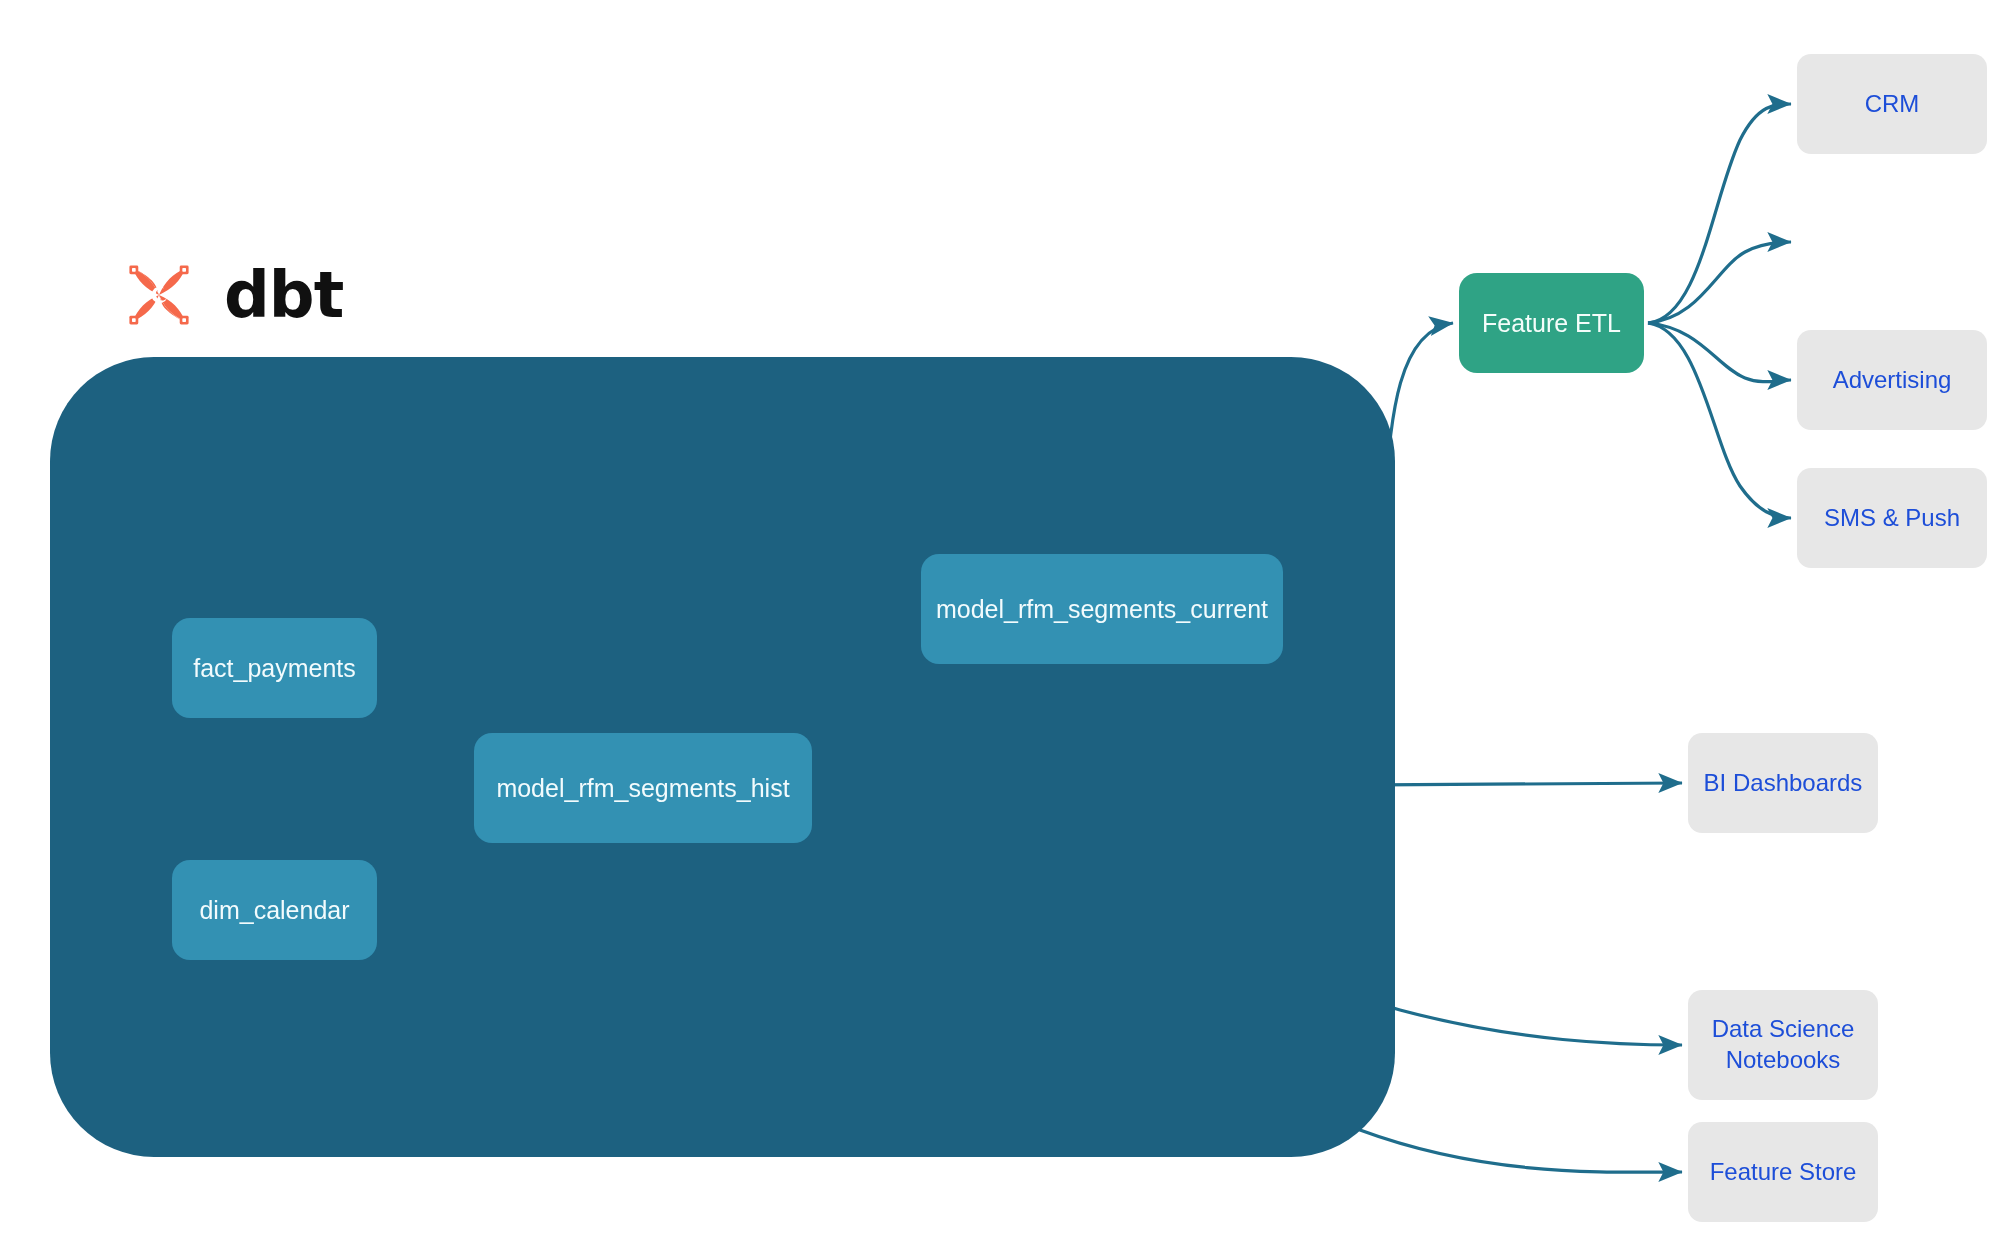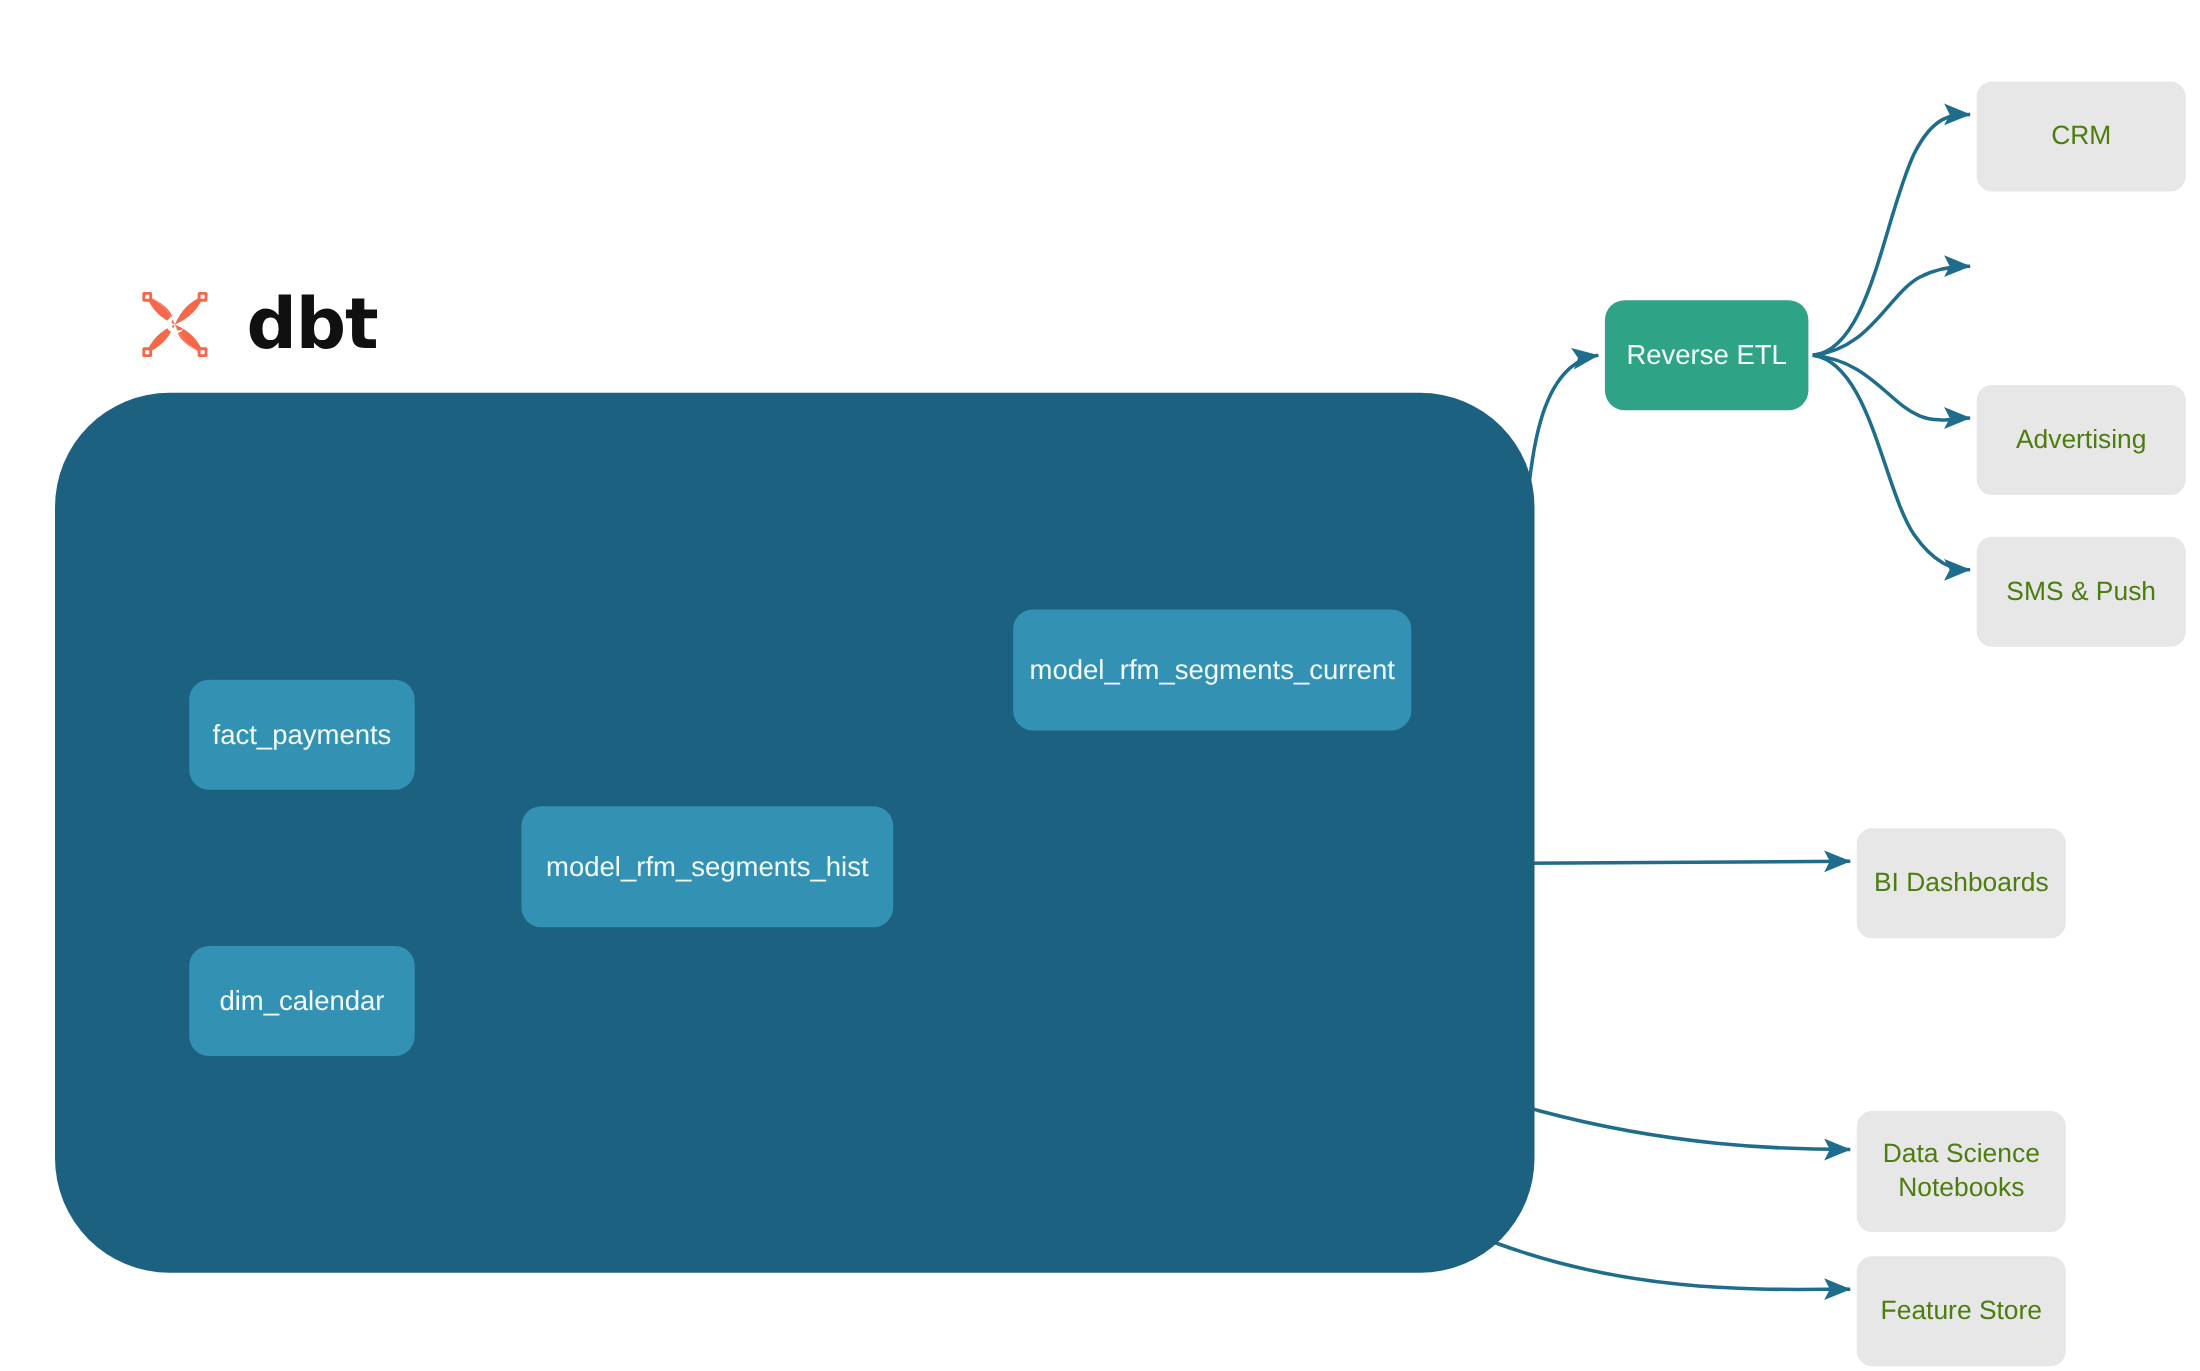--- a/index.html
+++ b/index.html
@@ -78,24 +78,23 @@
   }
   .node-reverse-etl {
     background: #2fa385;
     border-radius: 18px;
     color: #f4fdfa;
     font-size: 25px;
   }
   .node-dest {
     background: #e7e7e7;
     border-radius: 14px;
-    color: #4d7c0f;
+    color: #1d4ed8;
     font-size: 24px;
     line-height: 1.28;
-    margin-top: 20px;
   }
 
   .n-fact-payments      { left: 172px;  top: 618px;  width: 205px; height: 100px; }
   .n-dim-calendar       { left: 172px;  top: 860px;  width: 205px; height: 100px; }
   .n-rfm-hist           { left: 474px;  top: 733px;  width: 338px; height: 110px; }
   .n-rfm-current        { left: 921px;  top: 554px;  width: 362px; height: 110px; }
 
   .n-reverse-etl        { left: 1459px; top: 273px;  width: 185px; height: 100px; }
 
   .n-crm                { left: 1797px; top: 54px;   width: 190px; height: 100px; }
@@ -182,21 +181,21 @@
 
   <div class="node node-model n-rfm-hist">
     <span>model_rfm_segments_hist</span>
   </div>
 
   <div class="node node-model n-rfm-current">
     <span>model_rfm_segments_current</span>
   </div>
 
   <div class="node node-reverse-etl n-reverse-etl">
-    <span>Reverse ETL</span>
+    <span>Feature ETL</span>
   </div>
 
   <div class="node node-dest n-crm">
     <span>CRM</span>
   </div>
   <div class="node node-dest n-advertising">
     <span>Advertising</span>
   </div>
   <div class="node node-dest n-sms-push">
     <span>SMS &amp; Push</span>

